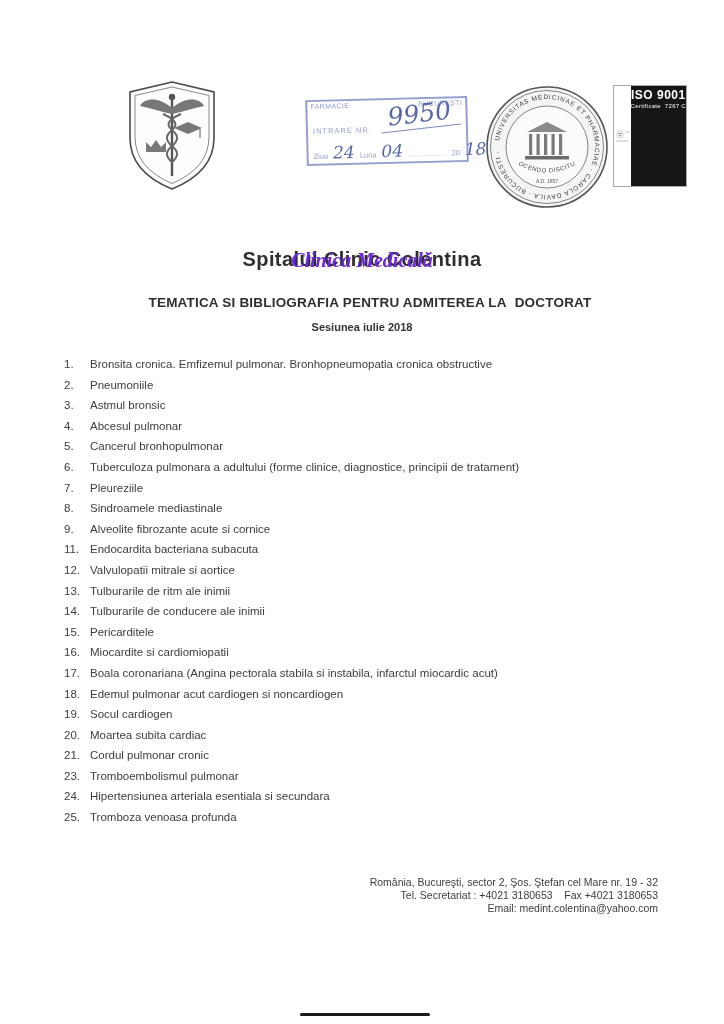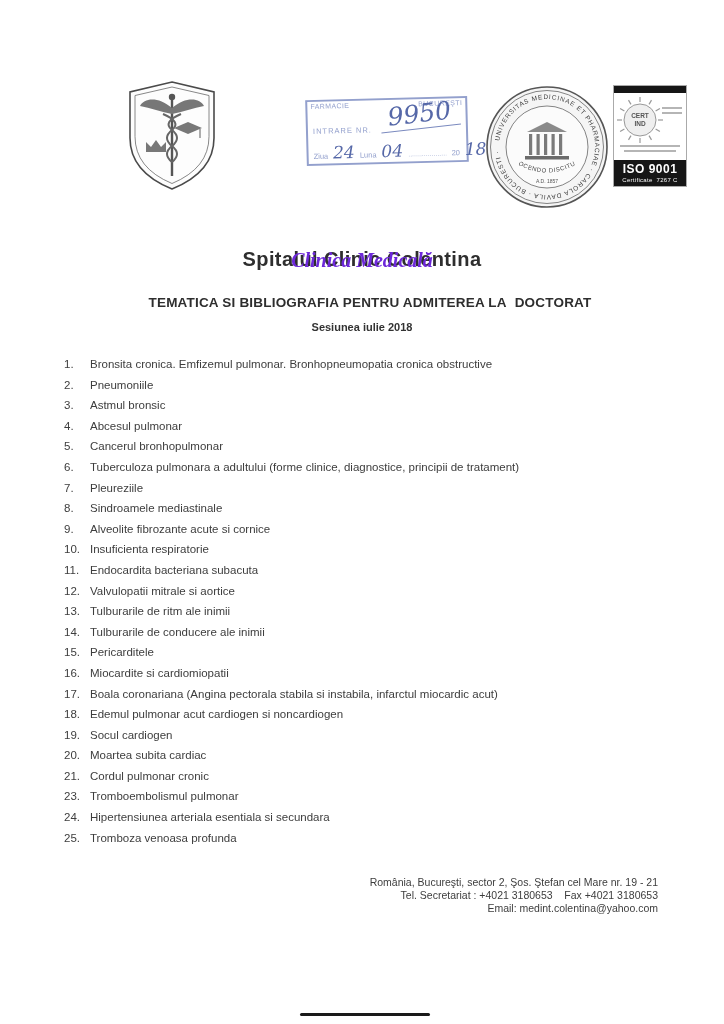--- a/index.html
+++ b/index.html
@@ -14,21 +14,21 @@
   .stamp { position: absolute; left: 306px; top: 98px; width: 162px; height: 66px; transform: rotate(-1.5deg); color: #93a0cd; }
   .stamp-box { position: absolute; inset: 0; border: 2px solid #93a0cd; }
   .stamp-row1 { display: flex; justify-content: space-between; font-size: 7px; letter-spacing: .4px; padding: 3px 5px 0 5px; }
   .stamp-entry { position: absolute; top: 27px; left: 7px; font-size: 7.5px; letter-spacing: 1px; }
   .hw { font-family: "DejaVu Serif", serif; font-style: italic; color: #5668a8; }
   .stamp-number { position: absolute; top: 2px; left: 74px; font-size: 25px; transform: rotate(-5deg); border-bottom: 1px solid #7b8abf; padding: 0 8px; }
   .stamp-bottom { position: absolute; bottom: 3px; left: 7px; right: -18px; display: flex; align-items: baseline; gap: 5px; font-size: 7.5px; }
   .stamp-bottom .hw { font-size: 17px; }
   .stamp-dots { flex: 1; color: #aeb8d9; font-size: 7px; overflow: hidden; white-space: nowrap; }
 
-  .iso { position: absolute; left: 613px; top: 85px; width: 74px; height: 102px; border: 1px solid #aaa; background: #fff; display: flex; flex-direction: column; }
+  .iso { position: absolute; left: 613px; top: 85px; width: 74px; height: 102px; border: 1px solid #aaa; background: #fff; display: flex; flex-direction: row; }
   .iso-topbar { height: 11px; background: #161616; }
   .iso-mid { flex: 1; position: relative; }
   .iso-black { background: #161616; color: #fff; text-align: center; padding: 2px 0 3px 0; }
   .iso-std { font-size: 12px; font-weight: bold; letter-spacing: .5px; }
   .iso-cert { font-size: 6px; margin-top: 1px; letter-spacing: .3px; }
 
   
   .t-hospital { position: absolute; top: 222px; left: 0; width: 100%; text-align: center; font-size: 20px; font-weight: bold; color: #2e2e2e; letter-spacing: .4px; margin-top: 26px; }
   .t-clinic { position: absolute; top: 249px; left: 0; width: 100%; text-align: center; font-size: 20px; font-weight: bold; font-style: italic; font-family: "Liberation Serif", serif; color: #6d28d9; }
   .t-main { position: absolute; top: 295px; left: 0; width: 100%; text-align: center; font-size: 13.5px; font-weight: bold; color: #2e2e2e; letter-spacing: .2px; margin-left: 8px; }
@@ -192,24 +192,20 @@
     <li class="row">
       <span class="num">8.</span>
       <span class="txt">Sindroamele mediastinale</span>
     </li>
 
     <li class="row">
       <span class="num">9.</span>
       <span class="txt">Alveolite fibrozante acute si cornice</span>
     </li>
 
-    <li class="row">
-      <span class="num">10.</span>
-      <span class="txt">Insuficienta respiratorie</span>
-    </li>
 
     <li class="row">
       <span class="num">11.</span>
       <span class="txt">Endocardita bacteriana subacuta</span>
     </li>
 
     <li class="row">
       <span class="num">12.</span>
       <span class="txt">Valvulopatii mitrale si aortice</span>
     </li>
@@ -270,19 +266,19 @@
       <span class="txt">Hipertensiunea arteriala esentiala si secundara</span>
     </li>
 
     <li class="row">
       <span class="num">25.</span>
       <span class="txt">Tromboza venoasa profunda</span>
     </li>
   </ol>
 
   <div class="footer">
-    <div>România, Bucureşti, sector 2, Şos. Ştefan cel Mare nr. 19 - 21</div>
+    <div>România, Bucureşti, sector 2, Şos. Ştefan cel Mare nr. 19 - 32</div>
     <div>Tel. Secretariat : +4021 3180653&nbsp;&nbsp;&nbsp; Fax +4021 3180653</div>
     <div>Email: medint.colentina@yahoo.com</div>
   </div>
 
   <div class="artifact"></div>
 </div>
 
 </body></html>

